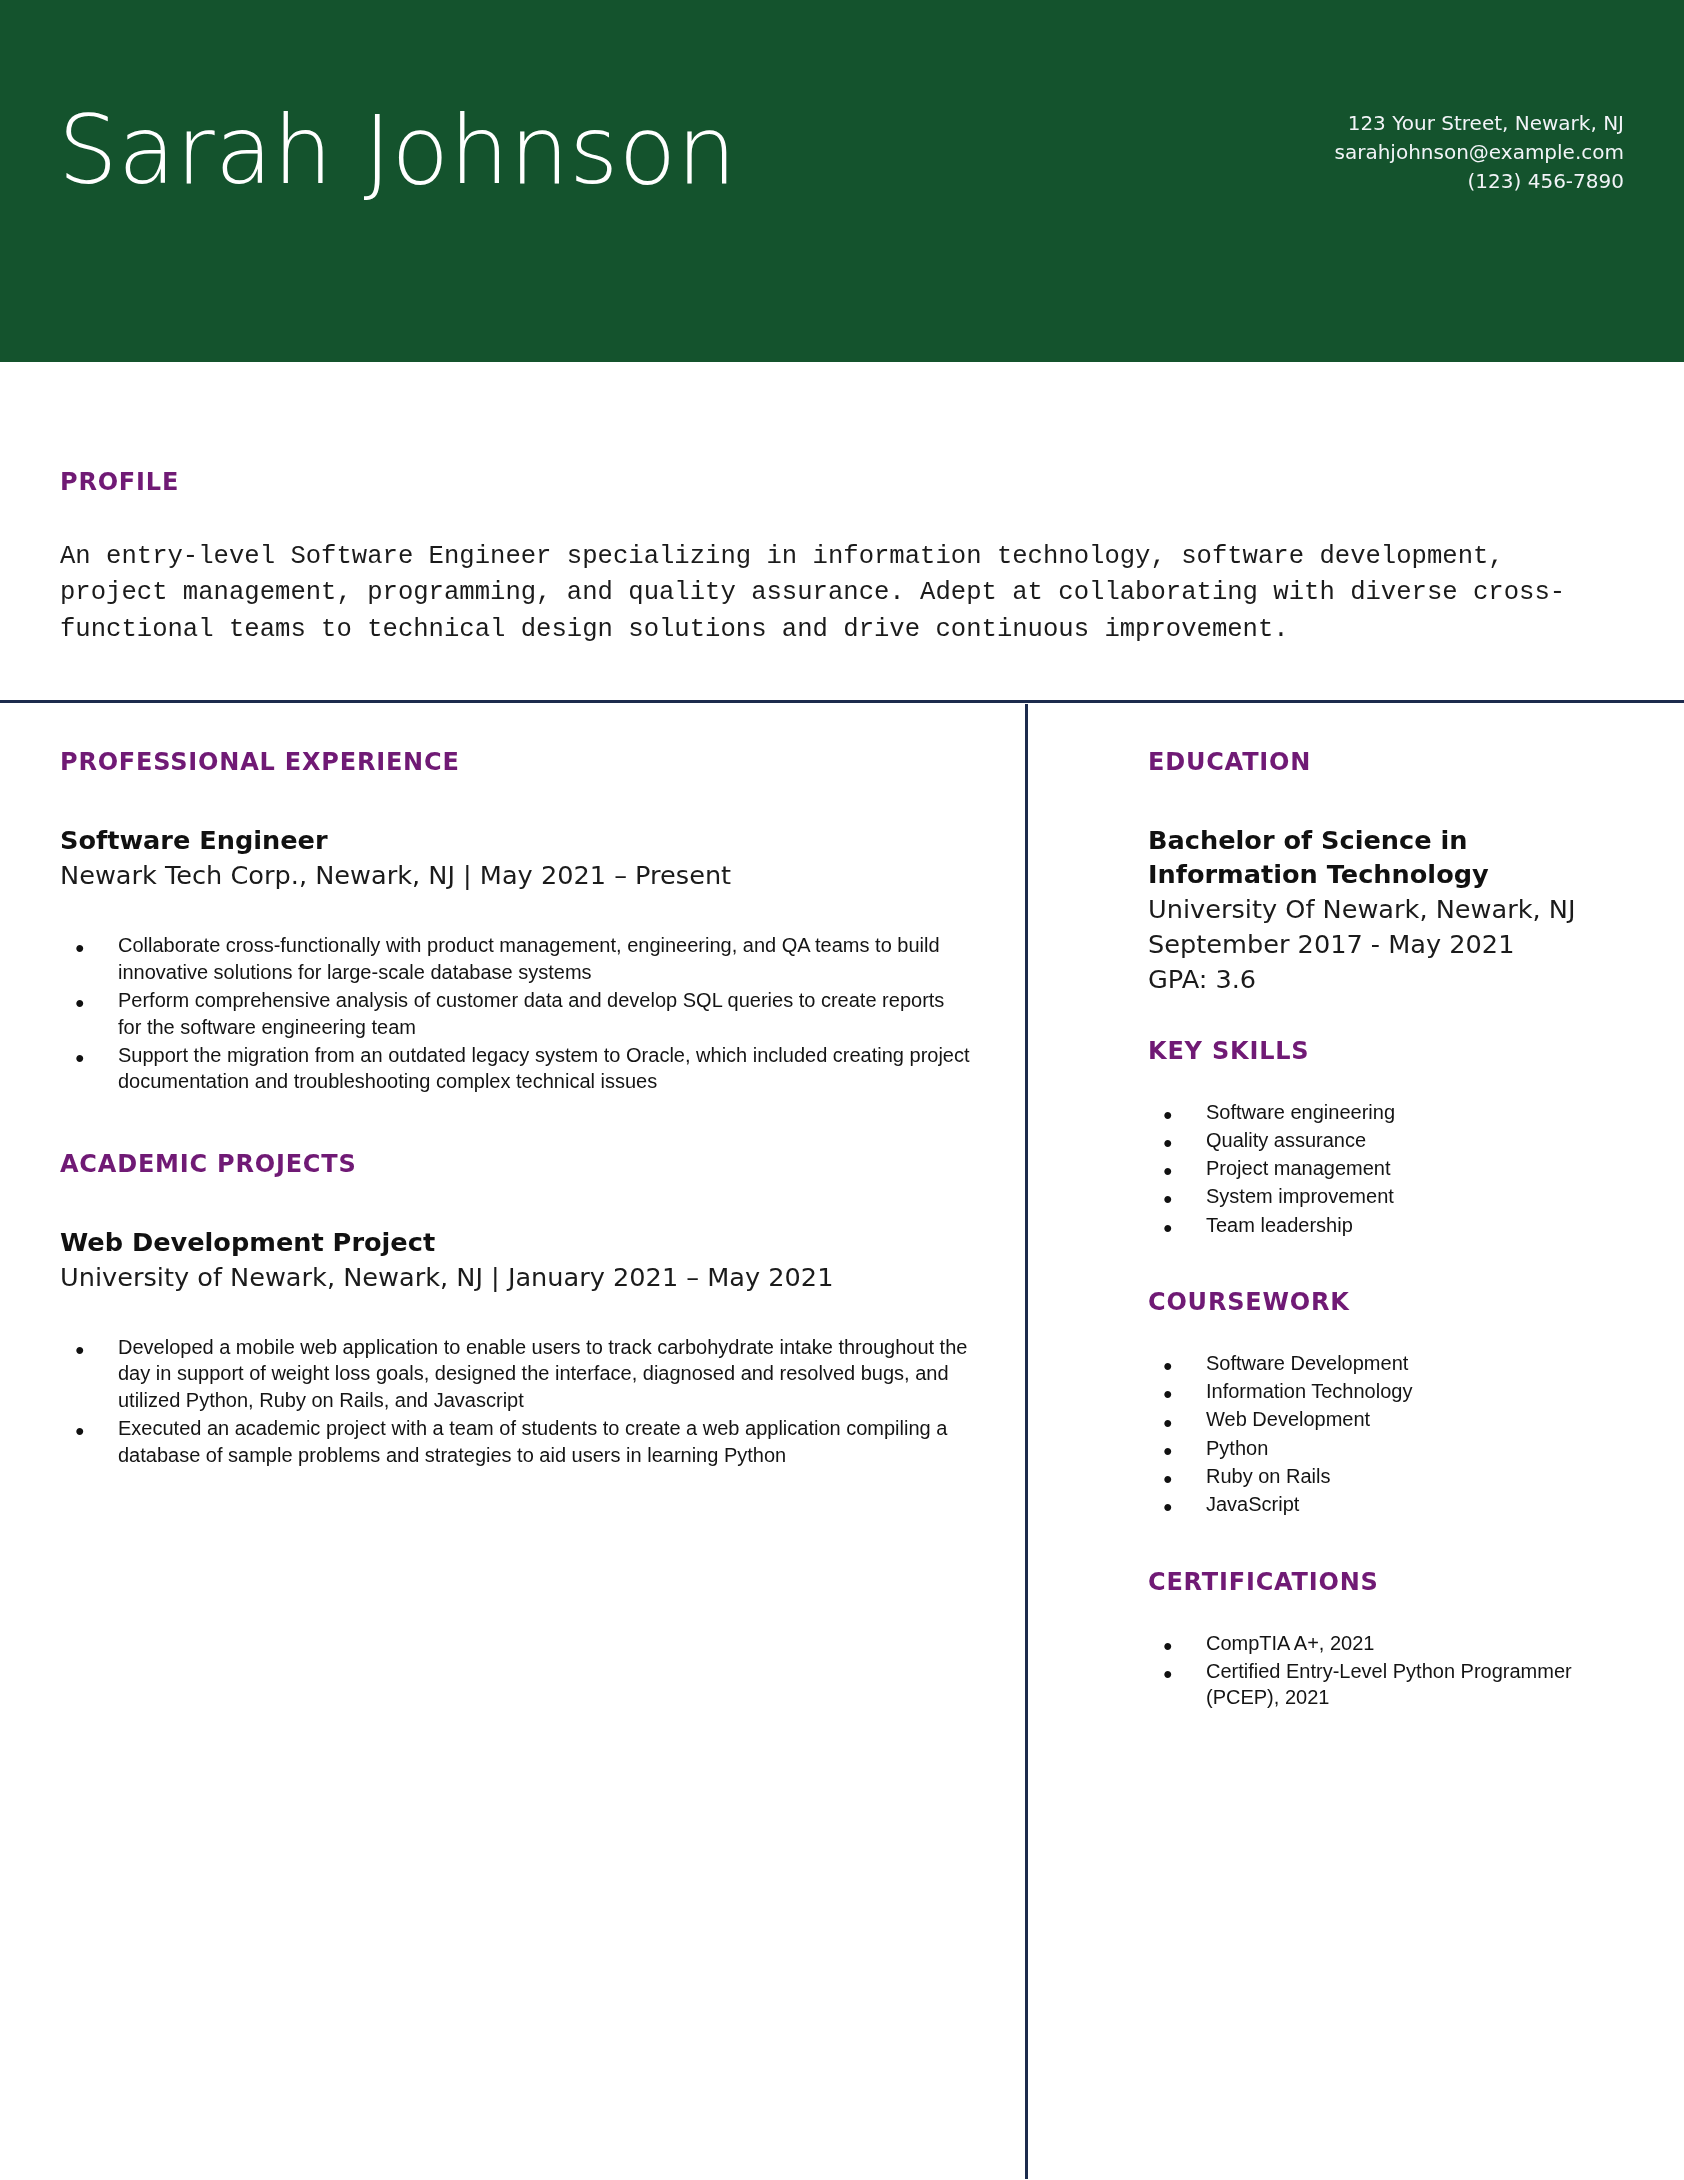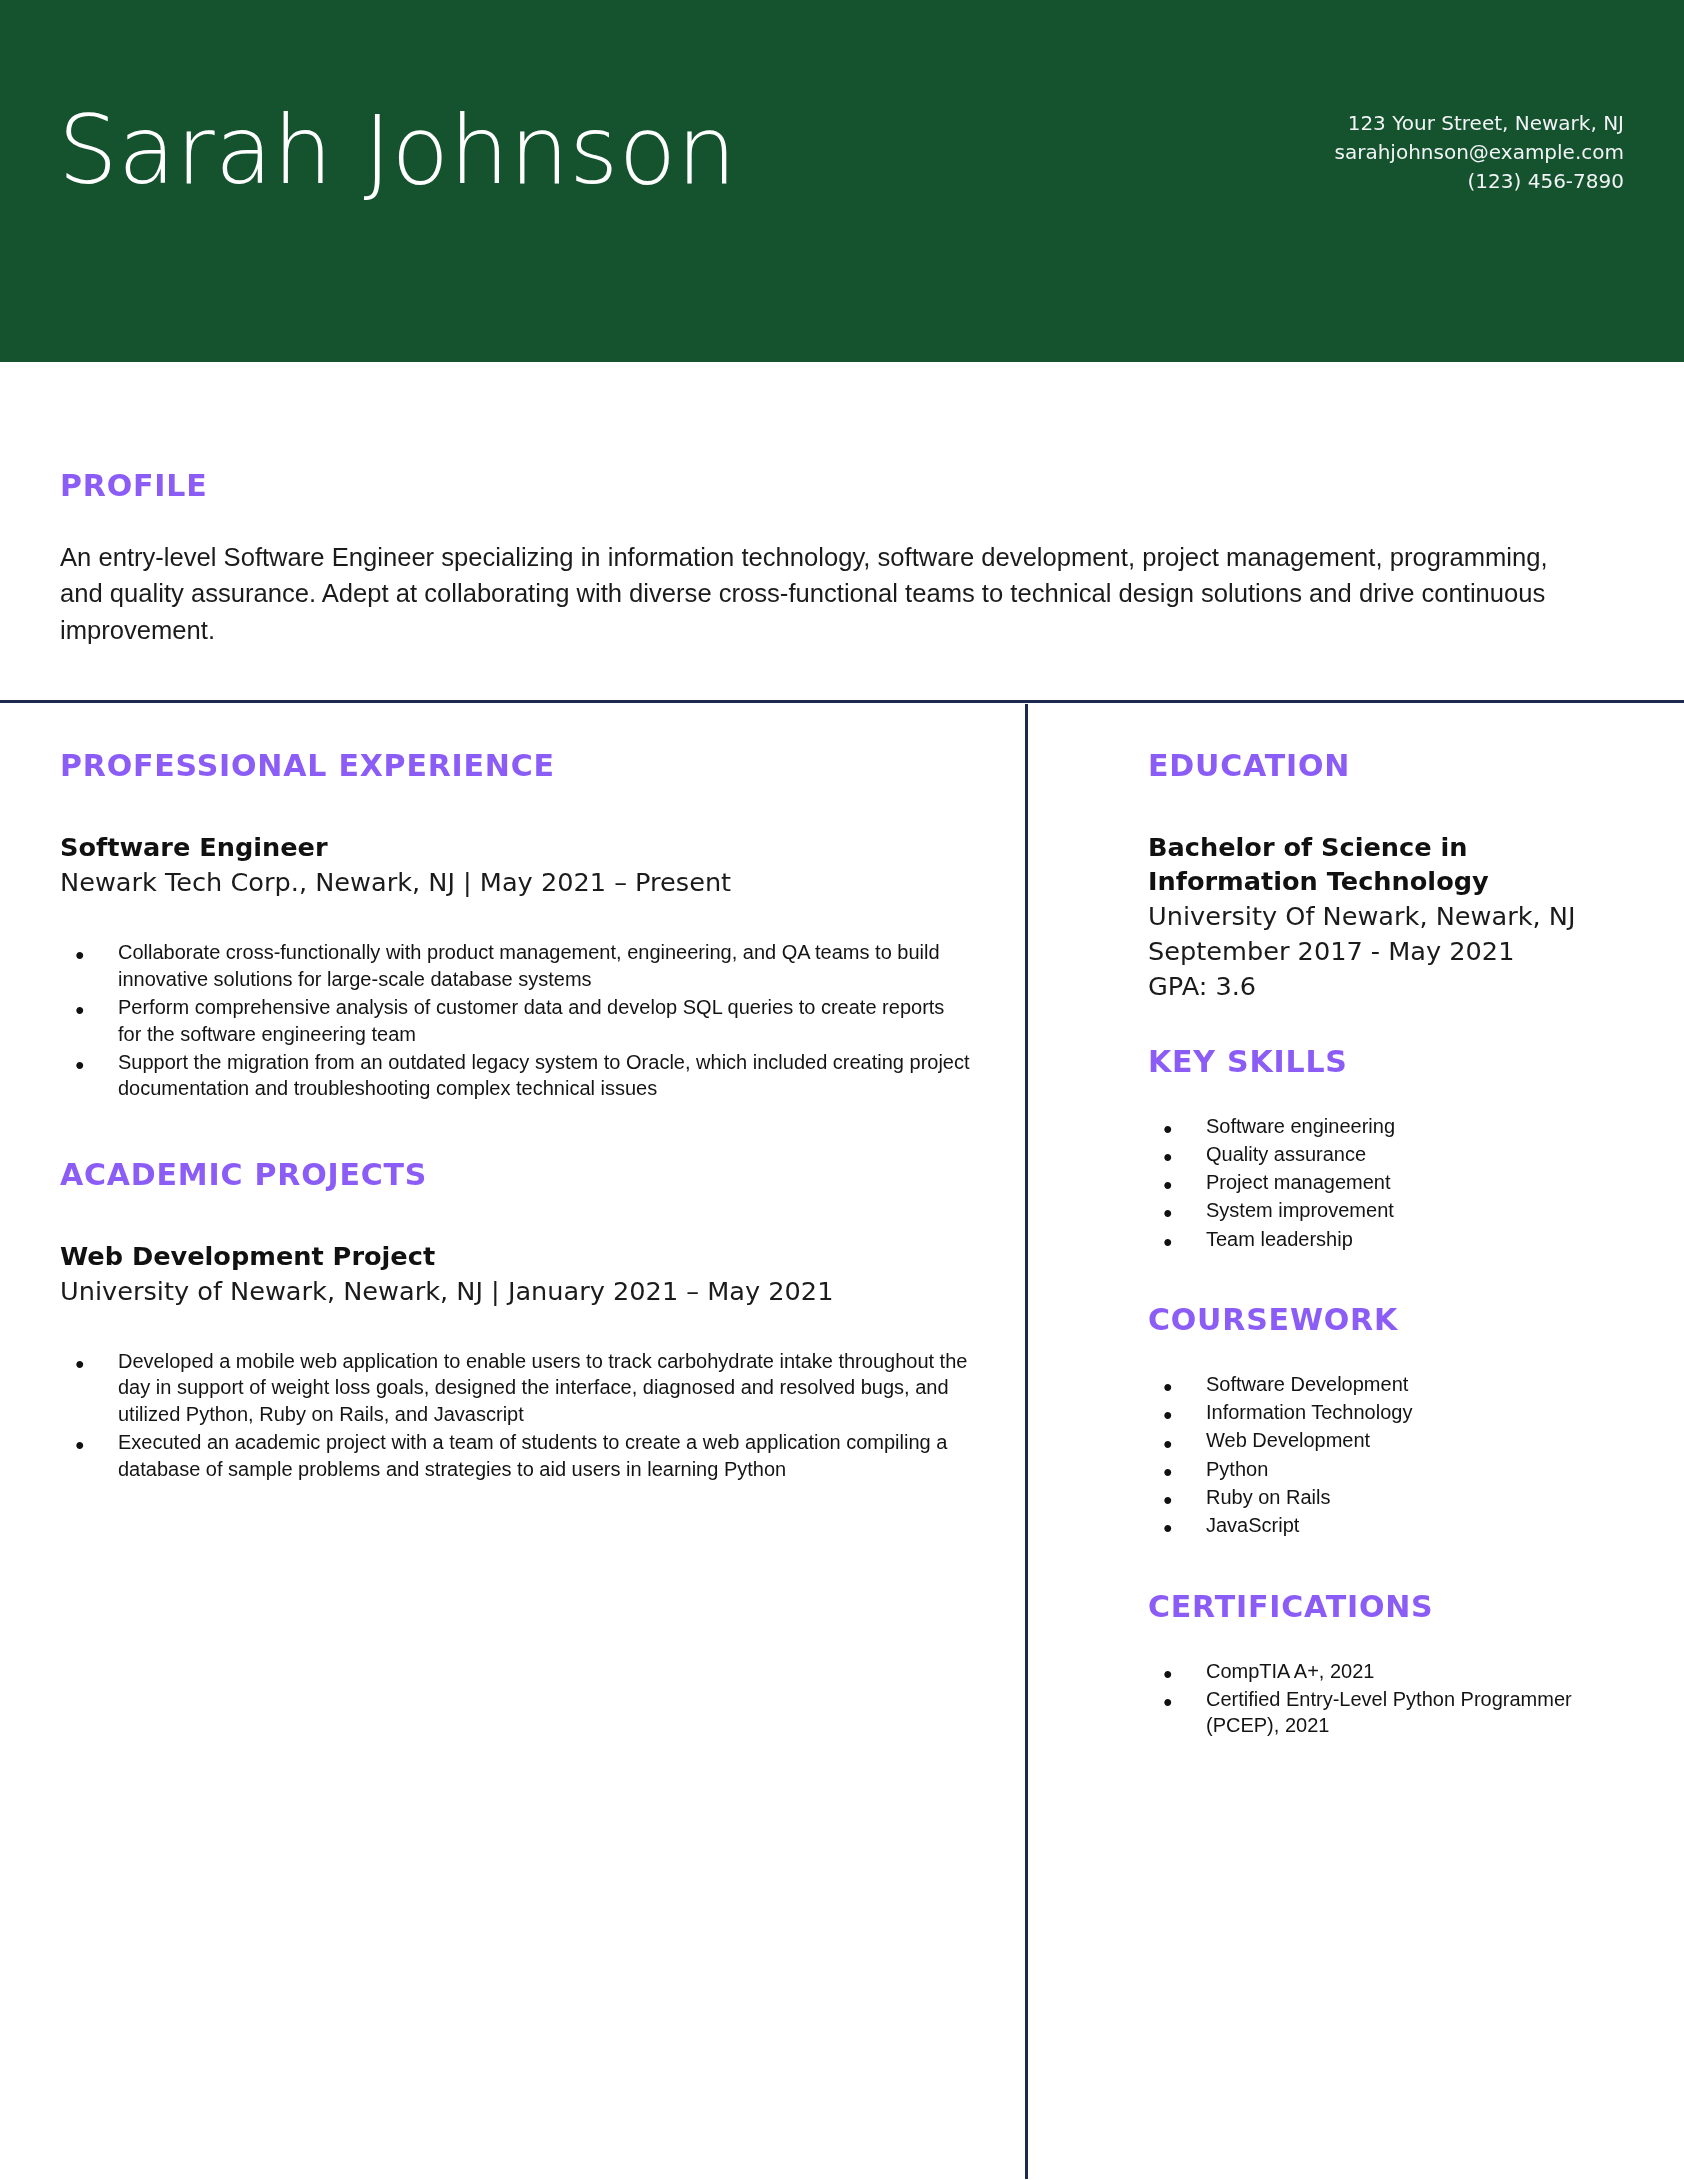--- a/index.html
+++ b/index.html
@@ -52,36 +52,36 @@
   
   .profile-section {
     position: absolute;
     left: 0;
     top: 362px;
     width: 1685px;
   }
   .section-heading {
     font-family: "DejaVu Sans", sans-serif;
     font-weight: bold;
-    font-size: 30px;
+    font-size: 24px;
     letter-spacing: 0.8px;
-    color: #8b5cf6;
+    color: #701a75;
     text-transform: uppercase;
   }
   .profile-heading {
     position: absolute;
     left: 60px;
     top: 106px;
   }
   .profile-text {
     position: absolute;
     left: 60px;
     top: 177px;
     width: 1533px;
-    font-family: Liberation Sans, sans-serif;
+    font-family: Liberation Mono, monospace;
     font-size: 25.6px;
     line-height: 1.42;
     color: #1b1b1b;
   }
 
   
   .hrule {
     position: absolute;
     left: 0;
     top: 700px;

